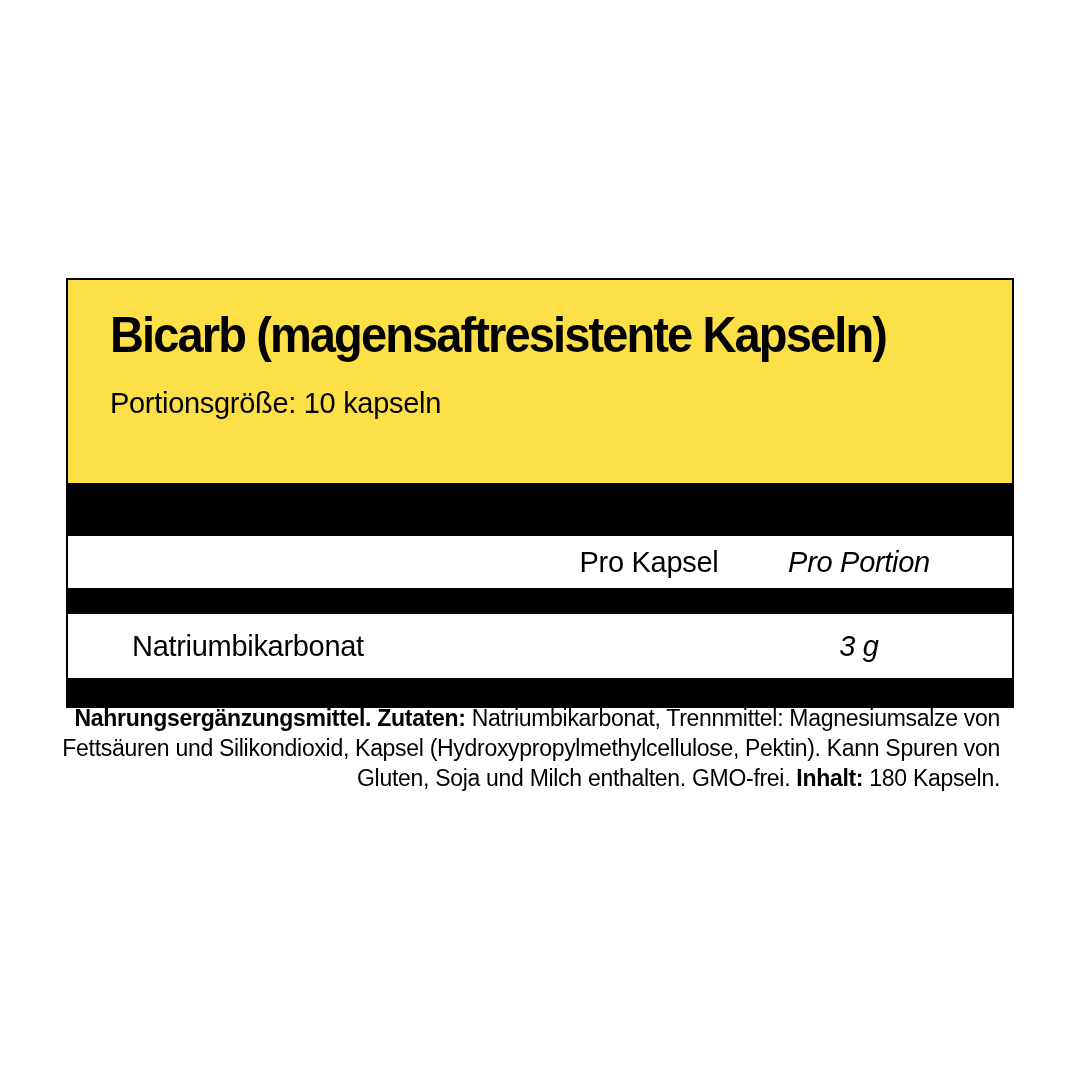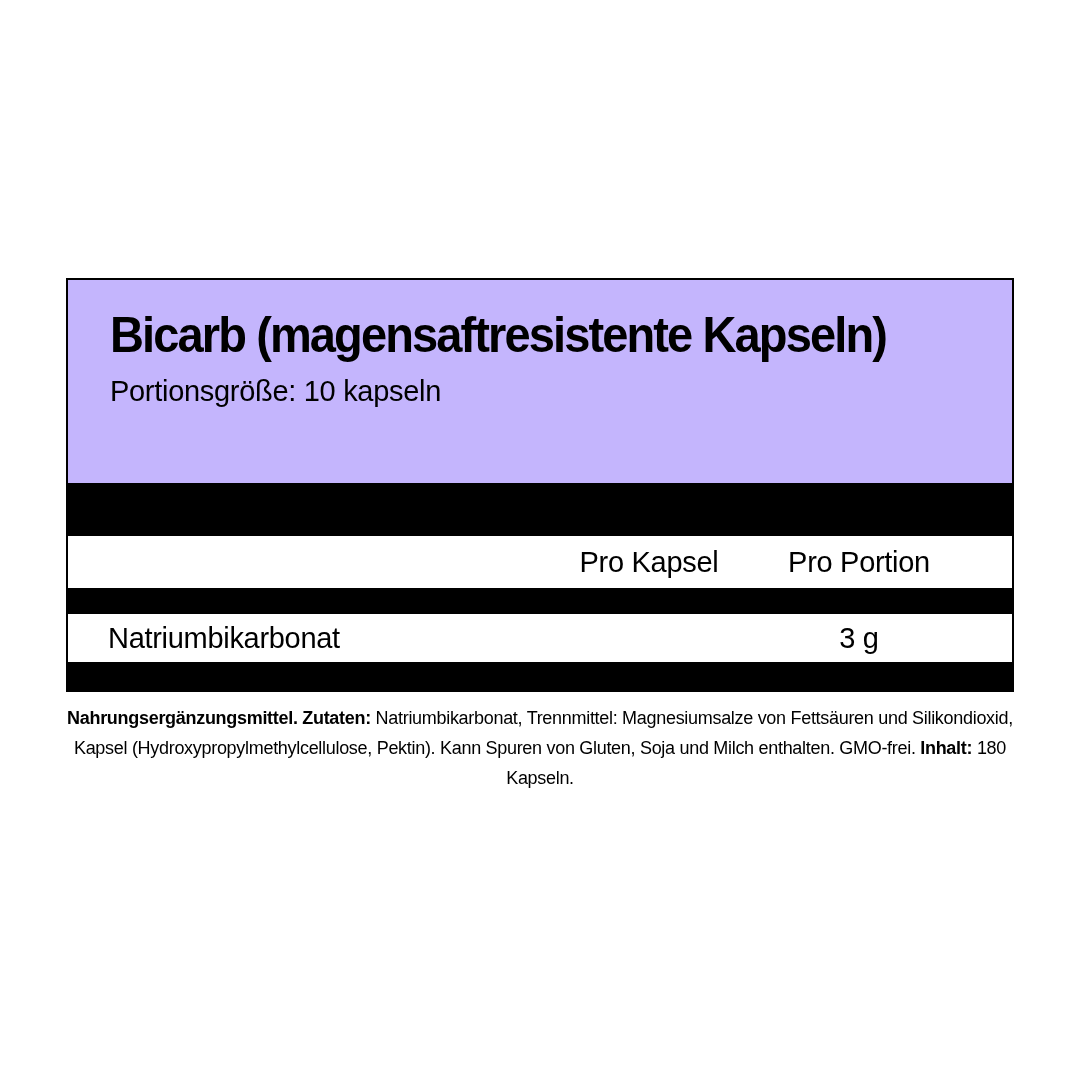--- a/index.html
+++ b/index.html
@@ -22,36 +22,36 @@
     position: absolute;
     left: 66px;
     top: 278px;
     width: 948px;
   }
   .top-section {
     box-sizing: border-box;
     height: 205px;
     border: 2px solid #000000;
     border-bottom: none;
-    background: #c4b5fd;
+    background: #fde047;
     padding: 26px 36px 0 42px;
     overflow: hidden;
   }
   .facts-title {
     font-size: 50px;
     font-weight: bold;
     letter-spacing: -2px;
     line-height: 58px;
     margin: 0;
     white-space: nowrap;
     transform: scaleX(0.94);
     transform-origin: left center;
   }
   .serving-block {
-    margin-top: 8px;
+    margin-top: 20px;
     font-size: 29px;
     line-height: 38px;
     letter-spacing: -0.3px;
   }
   .bar {
     background: #000000;
     width: 948px;
   }
   .bar-thick { height: 53px; }
   .bar-mid   { height: 26px; }
@@ -60,44 +60,45 @@
     box-sizing: border-box;
     display: flex;
     align-items: center;
     background: #ffffff;
     border-left: 2px solid #000000;
     border-right: 2px solid #000000;
     font-size: 29px;
     letter-spacing: -0.3px;
   }
   .header-row { height: 52px; }
-  .data-row   { height: 48px; }
+  .data-row   { height: 64px; padding-left: 24px; }
   .cell-name {
     flex: 1;
     text-align: left;
     padding-left: 40px;
   }
   .cell-col1 {
     width: 230px;
     text-align: center;
   }
   .cell-col2 {
     width: 190px;
     text-align: center;
     margin-right: 58px;
+    font-style: italic;
   }
   .footer-text {
     position: absolute;
-    left: 64px;
+    left: 48px;
     top: 703px;
     width: 952px;
-    font-size: 18px;
+    font-size: 23px;
     line-height: 30px;
     letter-spacing: -0.3px;
-    text-align: center;
+    text-align: right;
   }
   .footer-text b { font-weight: bold; }
 </style>
 </head>
 <body>
 
 <div class="canvas">
 
   <div class="facts-box">
 

